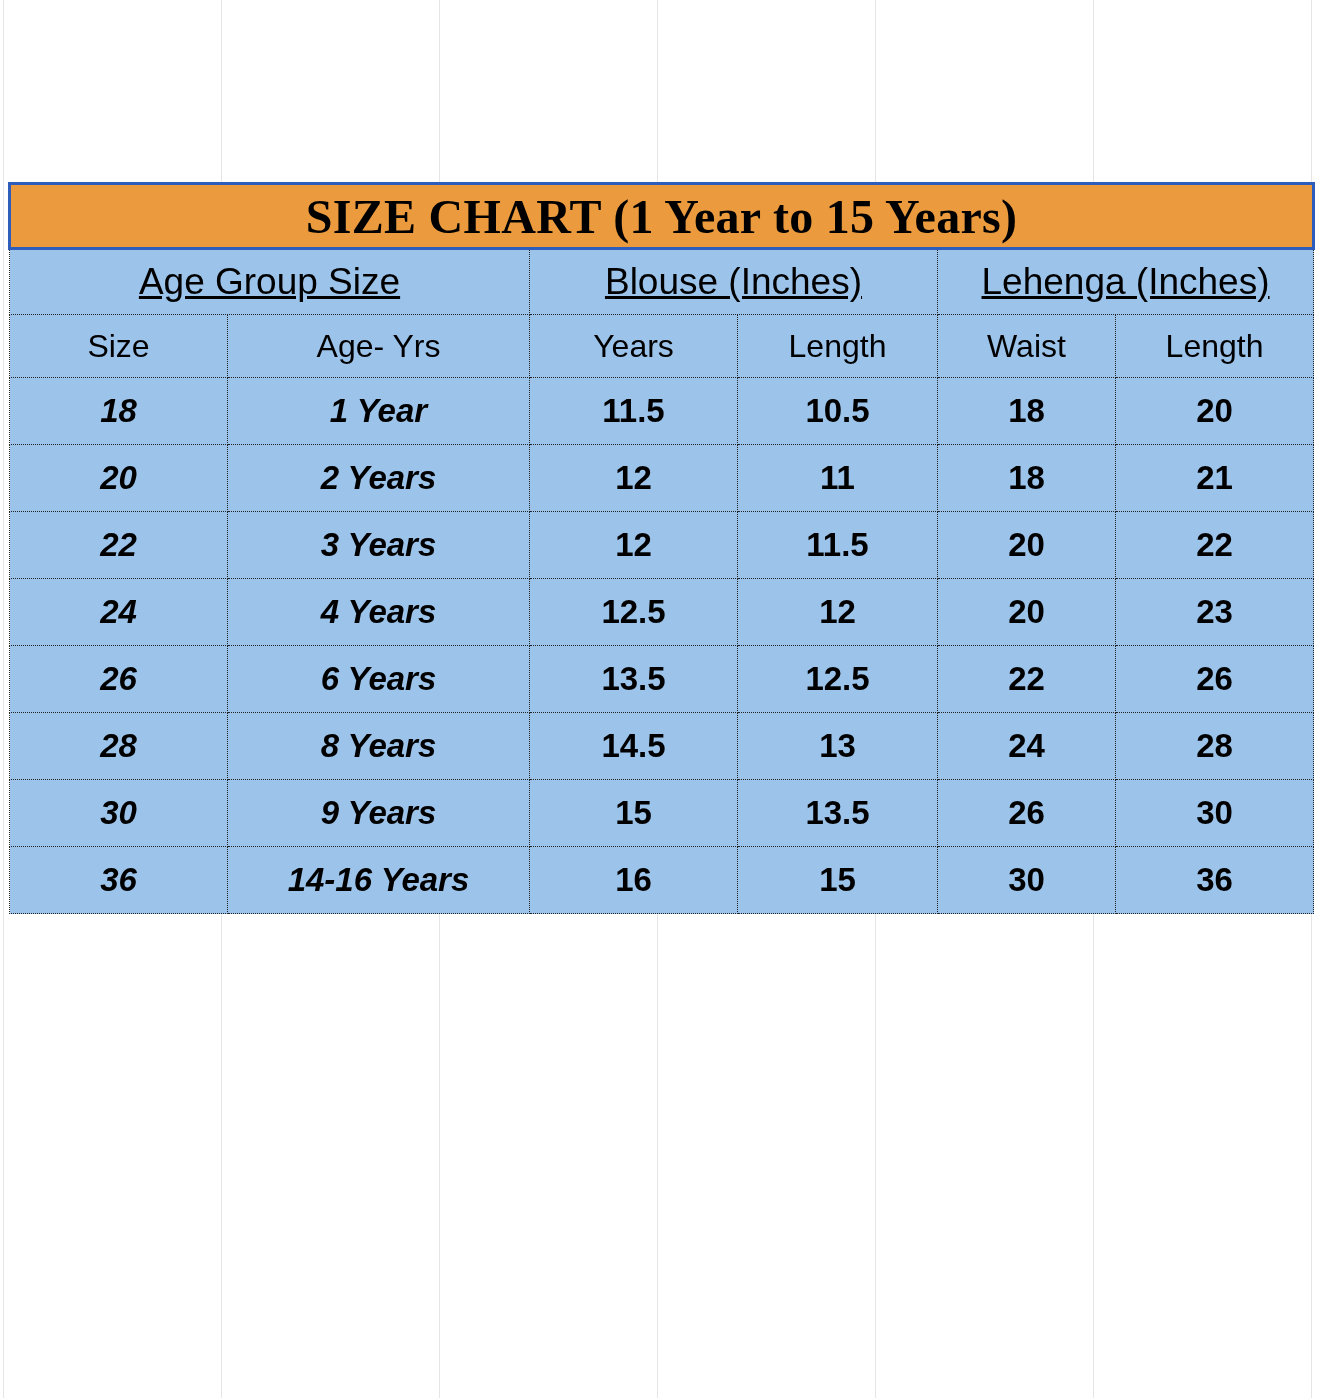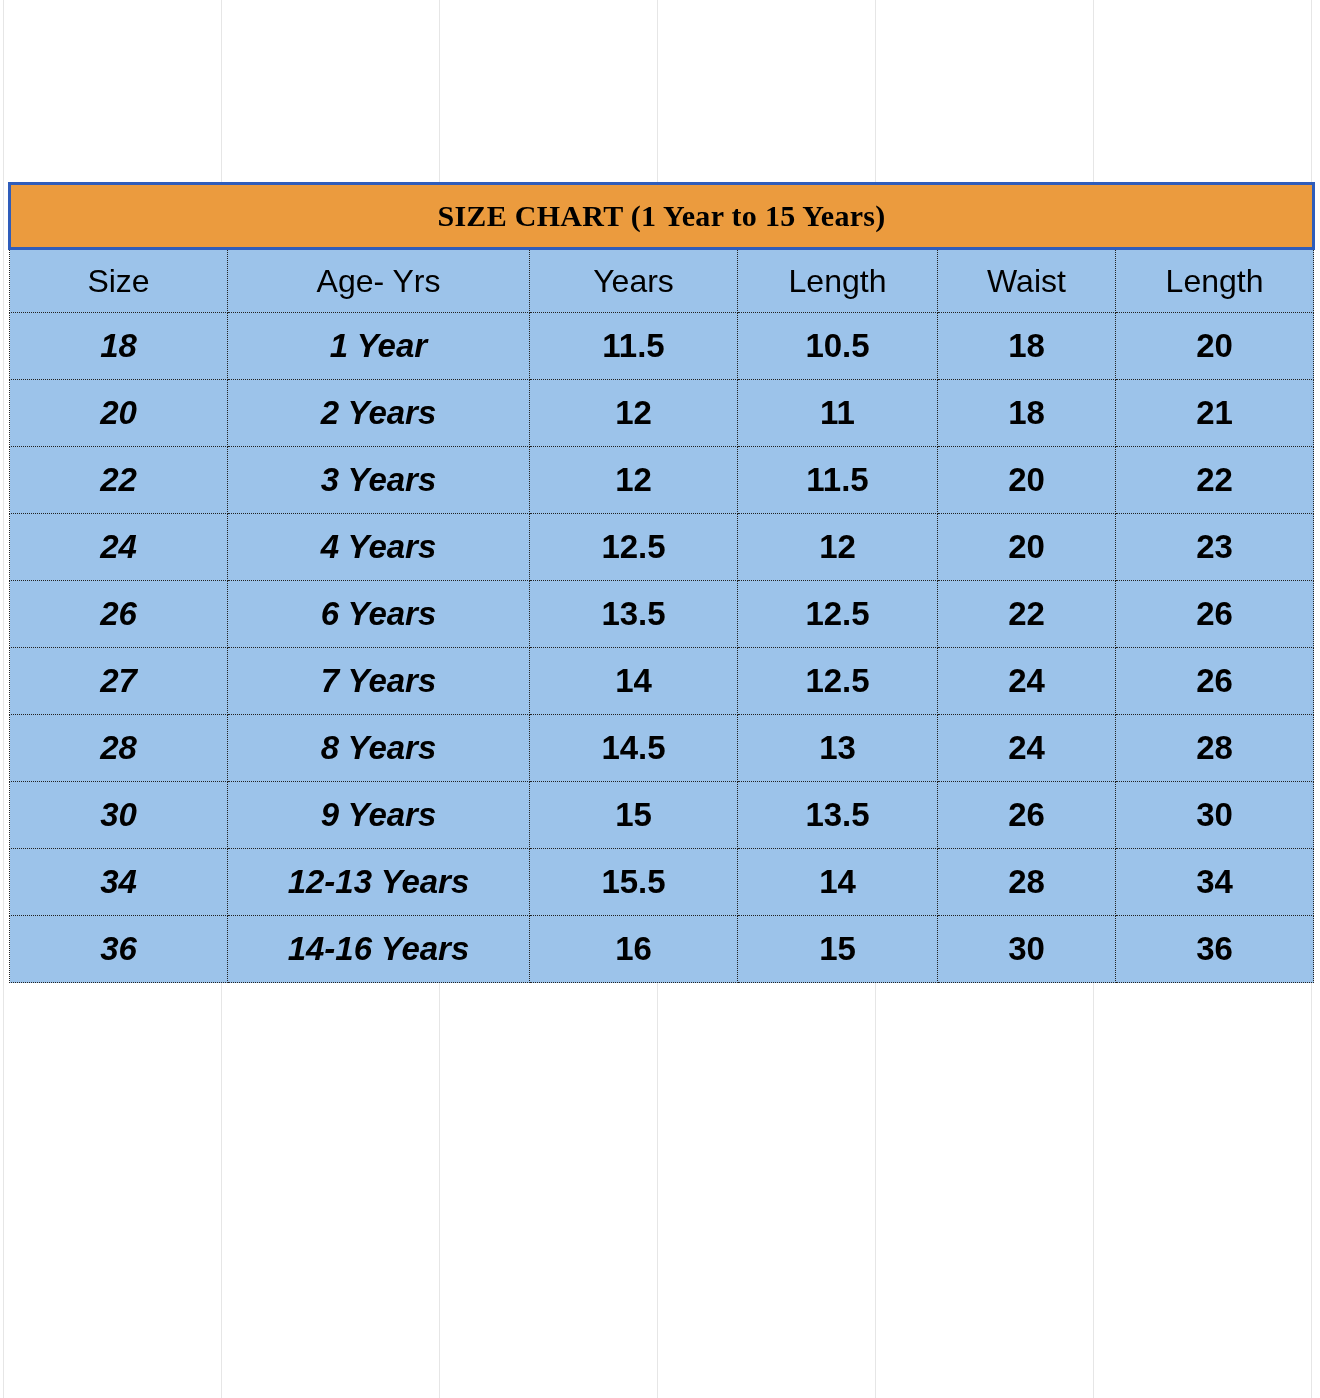--- a/index.html
+++ b/index.html
@@ -49,21 +49,21 @@
     text-align: center;
     vertical-align: middle;
     color: #000000;
     background: #9cc3ea;
   }
   .title-cell {
     background: #eb9b3e !important;
     border: 3px solid #2f5dbb !important;
     font-family: "Liberation Serif", serif;
     font-weight: bold;
-    font-size: 30px;
+    font-size: 48px;
     height: 62px;
     letter-spacing: 0.3px;
   }
   .group-row td {
     font-size: 37px;
     height: 64px;
     font-weight: normal;
   }
   .group-row td.underlined span {
     text-decoration: underline;
@@ -103,20 +103,25 @@
         <col class="c-age">
         <col class="c-chest">
         <col class="c-blen">
         <col class="c-waist">
         <col class="c-llen">
       </colgroup>
       <tbody>
         <tr>
           <td class="title-cell" colspan="6">SIZE CHART (1 Year to 15 Years)</td>
         </tr>
+        <tr class="group-row">
+          <td class="underlined" colspan="2"><span>Age Group Size</span></td>
+          <td class="underlined" colspan="2"><span>Blouse (Inches)</span></td>
+          <td class="underlined" colspan="2"><span>Lehenga (Inches)</span></td>
+        </tr>
         <tr class="sub-row">
           <td>Size</td>
           <td>Age- Yrs</td>
           <td>Years</td>
           <td>Length</td>
           <td>Waist</td>
           <td>Length</td>
         </tr>
 
         <tr class="data-row">
@@ -153,52 +158,36 @@
         </tr>
         <tr class="data-row">
           <td>26</td>
           <td>6 Years</td>
           <td class="num">13.5</td>
           <td class="num">12.5</td>
           <td class="num">22</td>
           <td class="num">26</td>
         </tr>
         <tr class="data-row">
-          <td>27</td>
-          <td>7 Years</td>
-          <td class="num">14</td>
-          <td class="num">12.5</td>
-          <td class="num">24</td>
-          <td class="num">26</td>
-        </tr>
-        <tr class="data-row">
           <td>28</td>
           <td>8 Years</td>
           <td class="num">14.5</td>
           <td class="num">13</td>
           <td class="num">24</td>
           <td class="num">28</td>
         </tr>
         <tr class="data-row">
           <td>30</td>
           <td>9 Years</td>
           <td class="num">15</td>
           <td class="num">13.5</td>
           <td class="num">26</td>
           <td class="num">30</td>
         </tr>
         <tr class="data-row">
-          <td>34</td>
-          <td>12-13 Years</td>
-          <td class="num">15.5</td>
-          <td class="num">14</td>
-          <td class="num">28</td>
-          <td class="num">34</td>
-        </tr>
-        <tr class="data-row">
           <td>36</td>
           <td>14-16 Years</td>
           <td class="num">16</td>
           <td class="num">15</td>
           <td class="num">30</td>
           <td class="num">36</td>
         </tr>
       </tbody>
     </table>
   </div>

